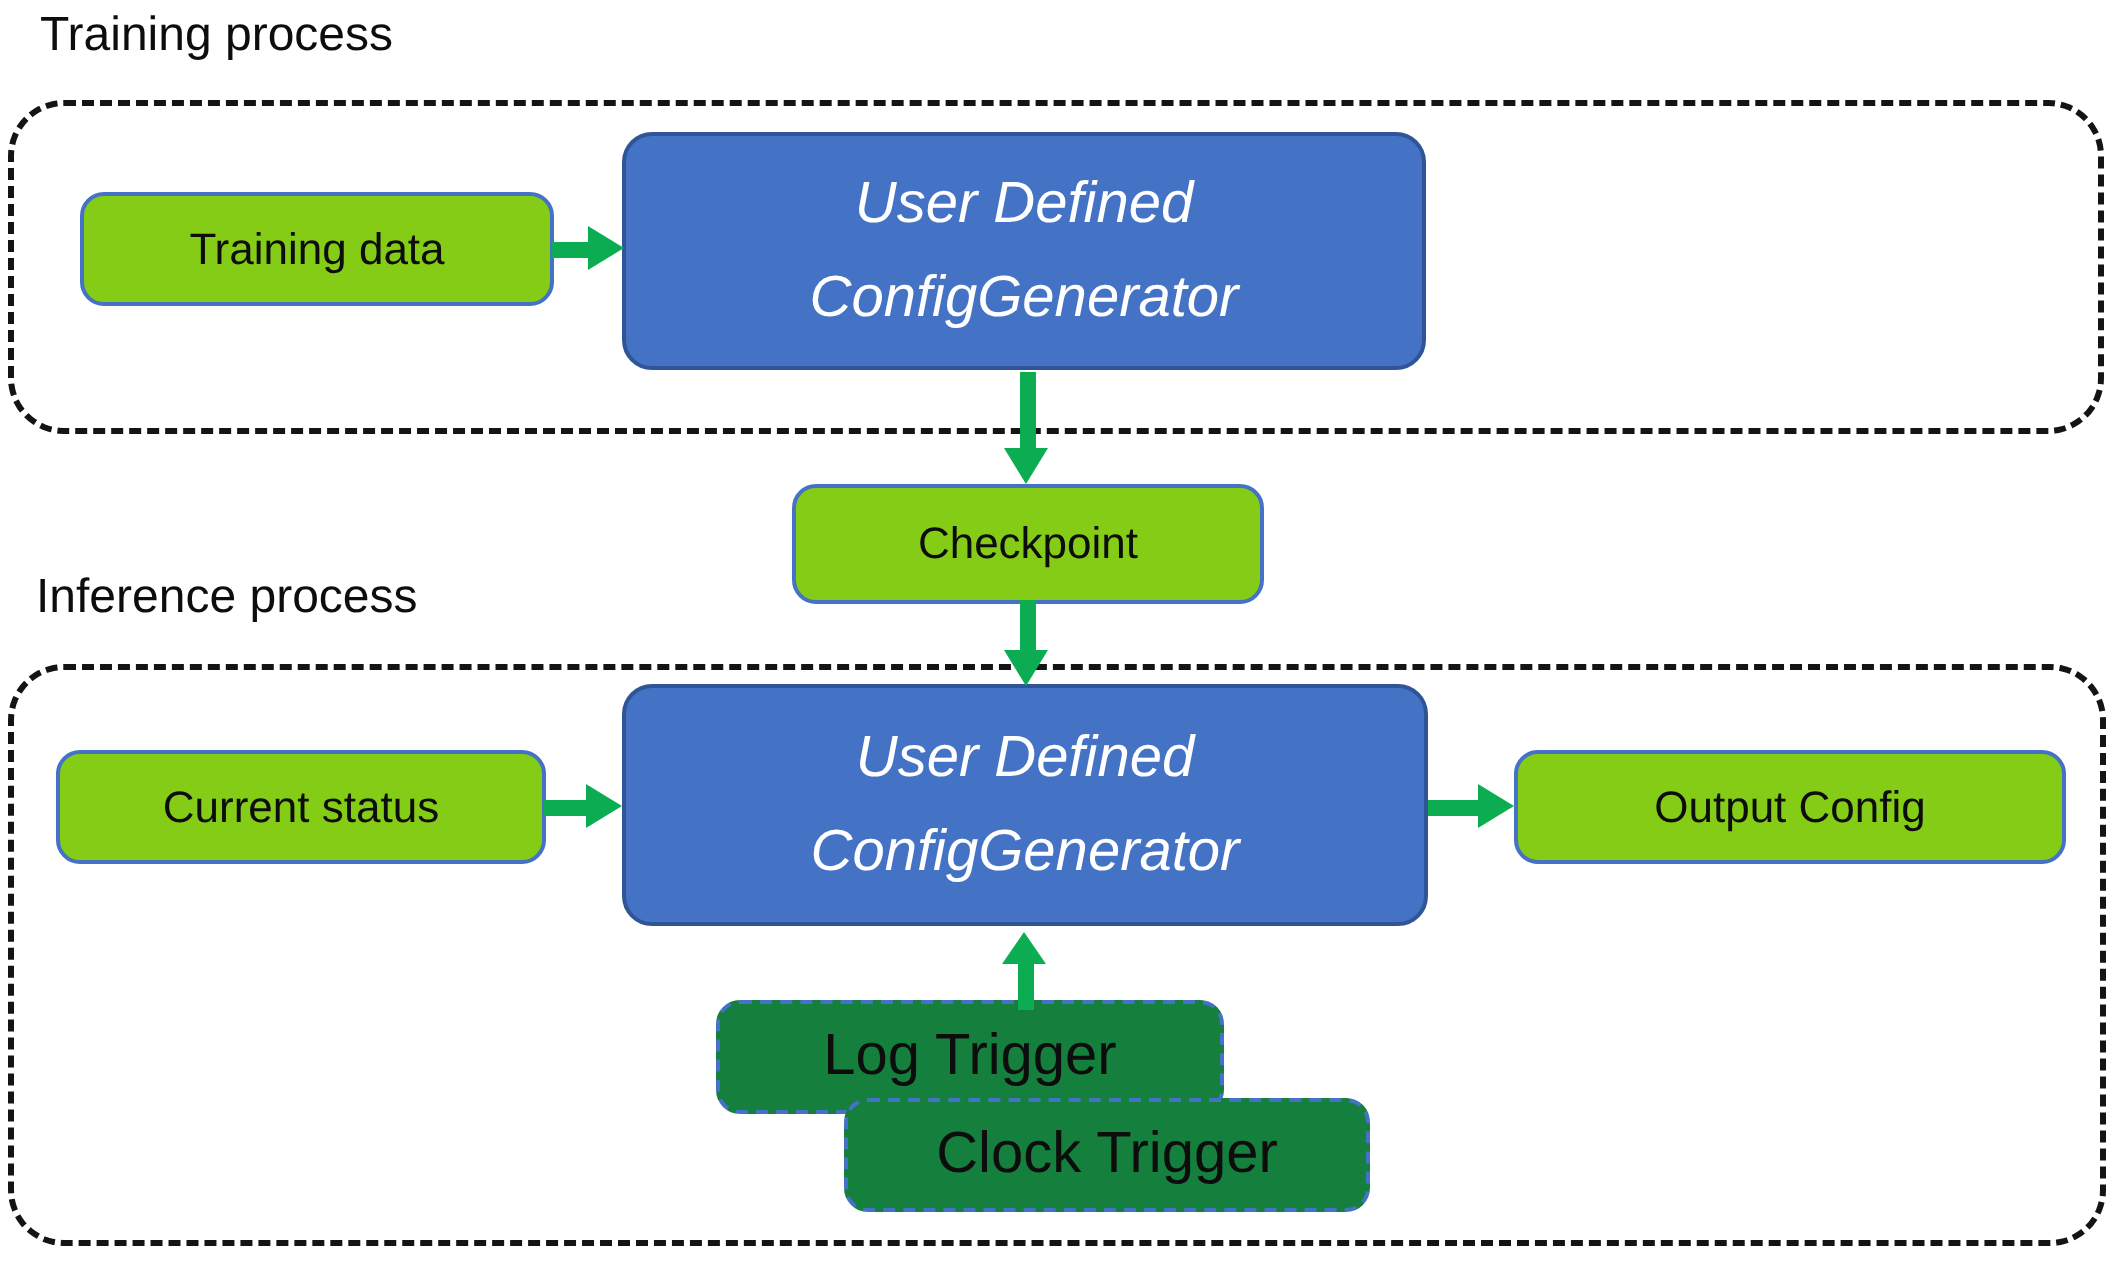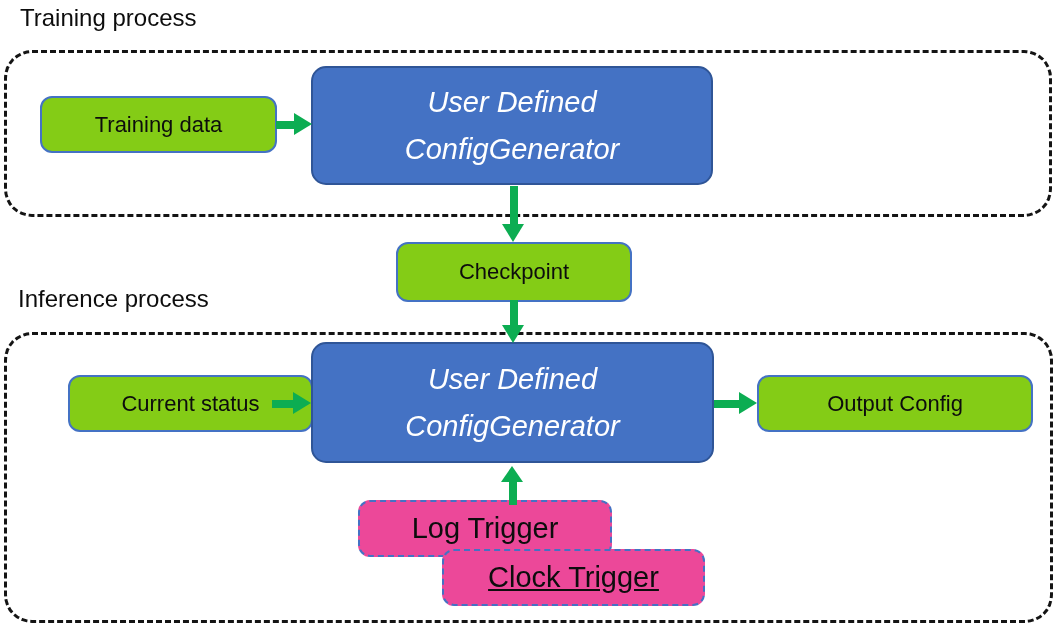--- a/index.html
+++ b/index.html
@@ -38,21 +38,21 @@
     border:2.5px solid var(--box-border);
     border-radius:12px;
     box-sizing:border-box;
     display:flex;align-items:center;justify-content:center;
     font-size:22px;color:var(--text);
     white-space:nowrap;
     z-index:2;
   }
   .trigger-box{
     position:absolute;
-    background:#ec4899;
+    background:#15803d;
     border:2.5px dashed var(--box-border);
     border-radius:12px;
     box-sizing:border-box;
     display:flex;align-items:center;justify-content:center;
     font-size:29px;color:var(--text);
     white-space:nowrap;
   }
   .generator-box{
     position:absolute;
     background:var(--generator-fill);
@@ -91,34 +91,34 @@
   #arrow-gen-to-checkpoint{left:502px;top:186px;width:23px;height:56px;}
   #arrow-gen-to-checkpoint .shaft{height:40px;}
   #arrow-gen-to-checkpoint .head{top:38px;}
   #checkpoint-box{left:396px;top:242px;width:236px;height:60px;}
   #arrow-checkpoint-to-gen{left:502px;top:300px;width:23px;height:43px;}
   #arrow-checkpoint-to-gen .shaft{height:27px;}
   #arrow-checkpoint-to-gen .head{top:25px;}
 
   #inference-title{left:18px;top:285px;}
   #inference-container{left:4px;top:332px;width:1049px;height:291px;}
-  #current-status-box{left:28px;top:375px;width:245px;height:57px;margin-left:40px;}
+  #current-status-box{left:28px;top:375px;width:245px;height:57px;}
   #arrow-status-to-gen{left:272px;top:392px;width:39px;height:23px;}
   #arrow-status-to-gen .shaft{width:23px;}
   #arrow-status-to-gen .head{left:21px;}
   #inference-generator-box{left:311px;top:342px;width:403px;height:121px;}
   #arrow-gen-to-output{left:714px;top:392px;width:43px;height:23px;}
   #arrow-gen-to-output .shaft{width:27px;}
   #arrow-gen-to-output .head{left:25px;}
   #output-config-box{left:757px;top:375px;width:276px;height:57px;}
 
   #arrow-trigger-to-gen{left:501px;top:466px;width:23px;height:39px;}
   #arrow-trigger-to-gen .shaft{top:14px;height:25px;}
   #log-trigger-box{left:358px;top:500px;width:254px;height:57px;z-index:2;}
-  #clock-trigger-box{left:442px;top:549px;width:263px;height:57px;z-index:3;text-decoration:underline;}
+  #clock-trigger-box{left:422px;top:549px;width:263px;height:57px;z-index:3;}
 </style>
 </head>
 <body>
 
 <div class="canvas">
 
   <div class="section-title" id="training-title">Training process</div>
 
   <div class="dashed-container" id="training-container"></div>
 

